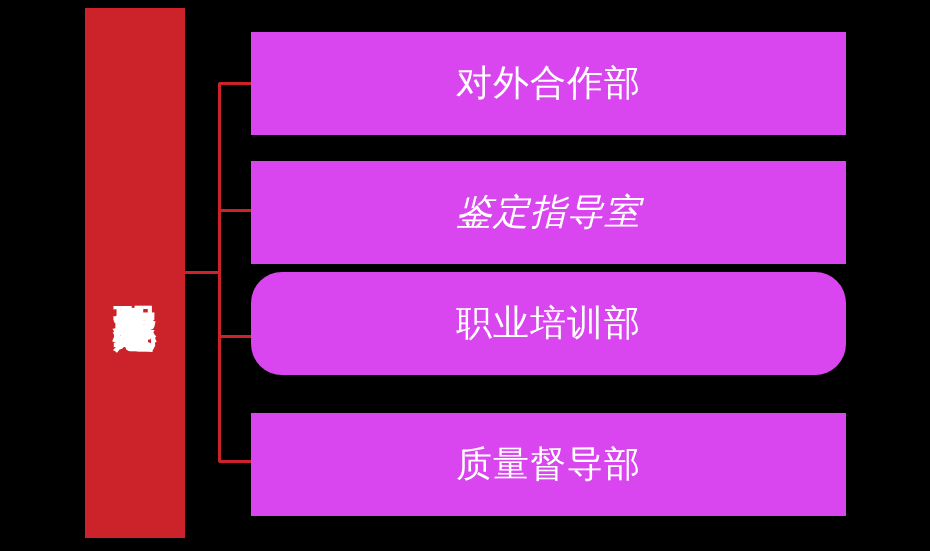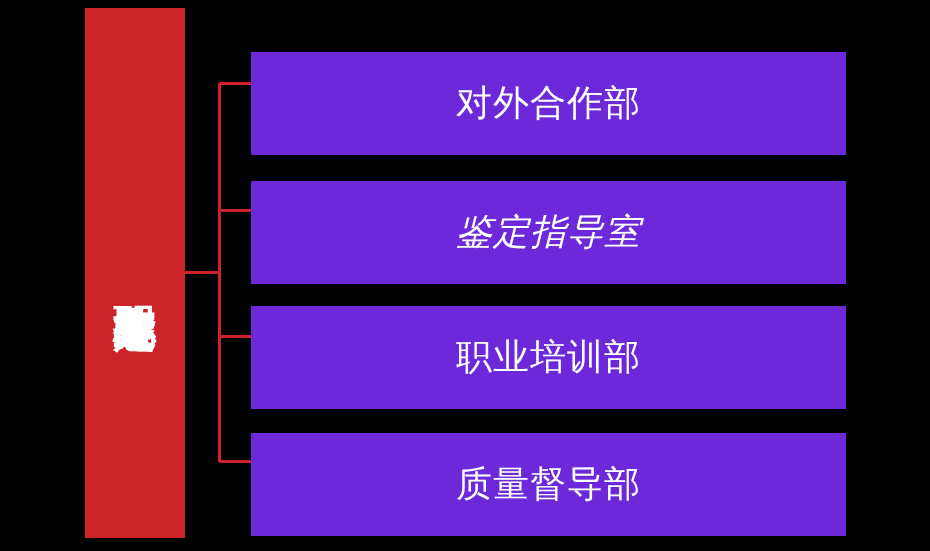--- a/index.html
+++ b/index.html
@@ -52,36 +52,35 @@
     height: 551px;
     pointer-events: none;
   }
 
   
   .dept-box {
     position: absolute;
     left: 251px;
     width: 595px;
     height: 103px;
-    background: #6d28d9;
+    background: #d946ef;
     display: flex;
     align-items: center;
     justify-content: center;
-    margin-top: 20px;
   }
   .dept-label {
     color: #FFFFFF;
     font-size: 36px;
     font-weight: normal;
     letter-spacing: 1px;
     white-space: nowrap;
   }
   .dept-1 { top: 32px; }
   .dept-2 { top: 161px; font-style: italic; }
-  .dept-3 { top: 286px; }
+  .dept-3 { top: 272px; border-radius: 31px; }
   .dept-4 { top: 413px; }
 </style>
 </head>
 <body>
 
 <div id="canvas">
 
   <div class="root-bar">
     <span class="root-bar-label">职业技能鉴定中心</span>
   </div>

